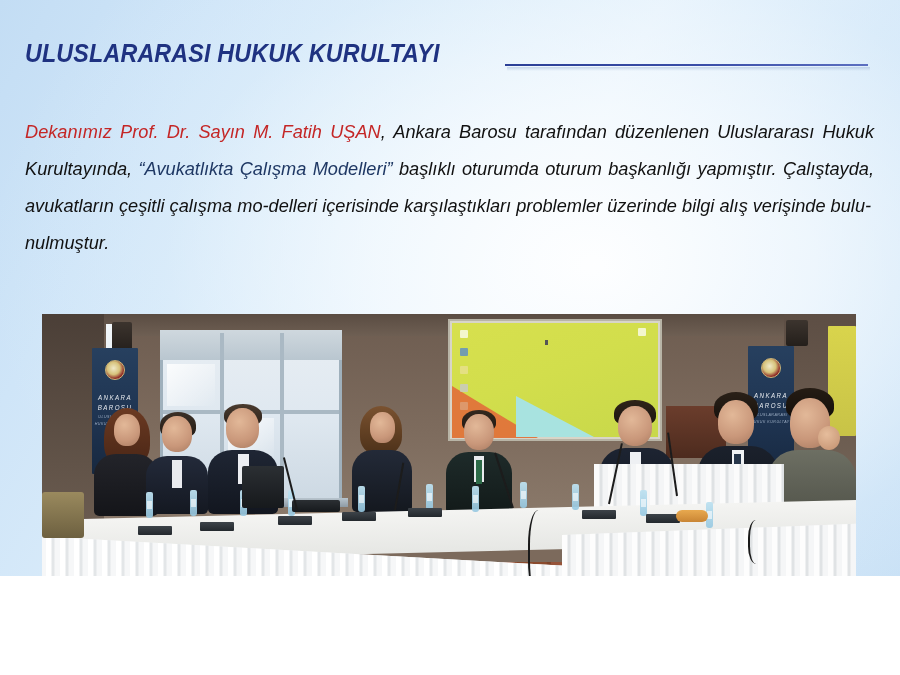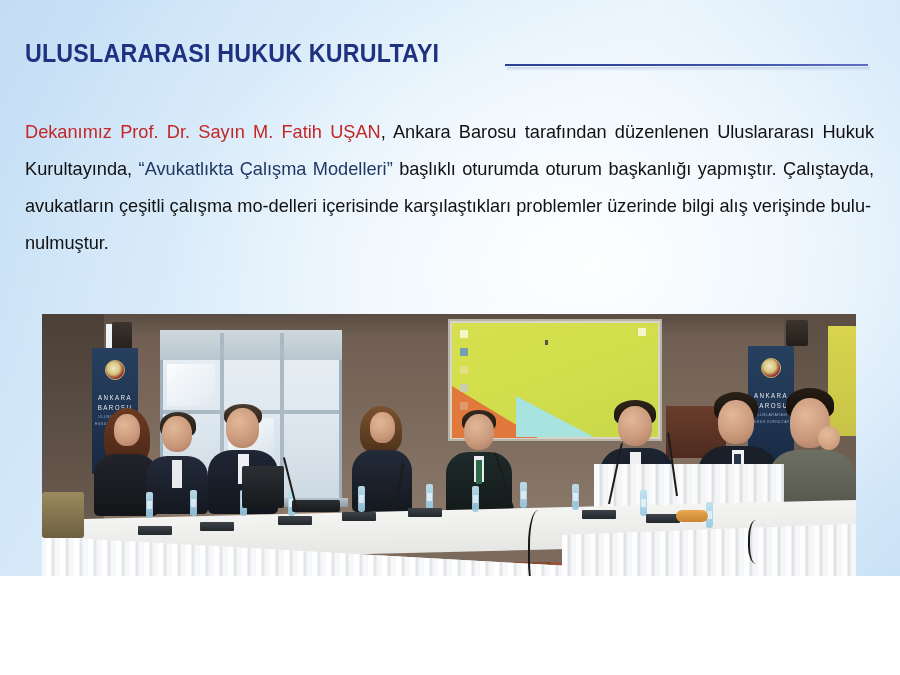--- a/index.html
+++ b/index.html
@@ -24,20 +24,21 @@
         rgba(248,252,255,0.72) 28%,
         rgba(228,242,252,0.30) 55%,
         rgba(205,230,248,0.0) 78%),
       linear-gradient(118deg,
         #c3ddf4 0%,
         #cfe5f8 18%,
         #dcedfa 38%,
         #e8f3fc 55%,
         #d6e9f9 74%,
         #c6dff5 100%);
+    font-style: italic;
   }
 
   
   #title-bar {
     position: absolute;
     left: 0;
     top: 38px;
     width: 900px;
     height: 34px;
   }

